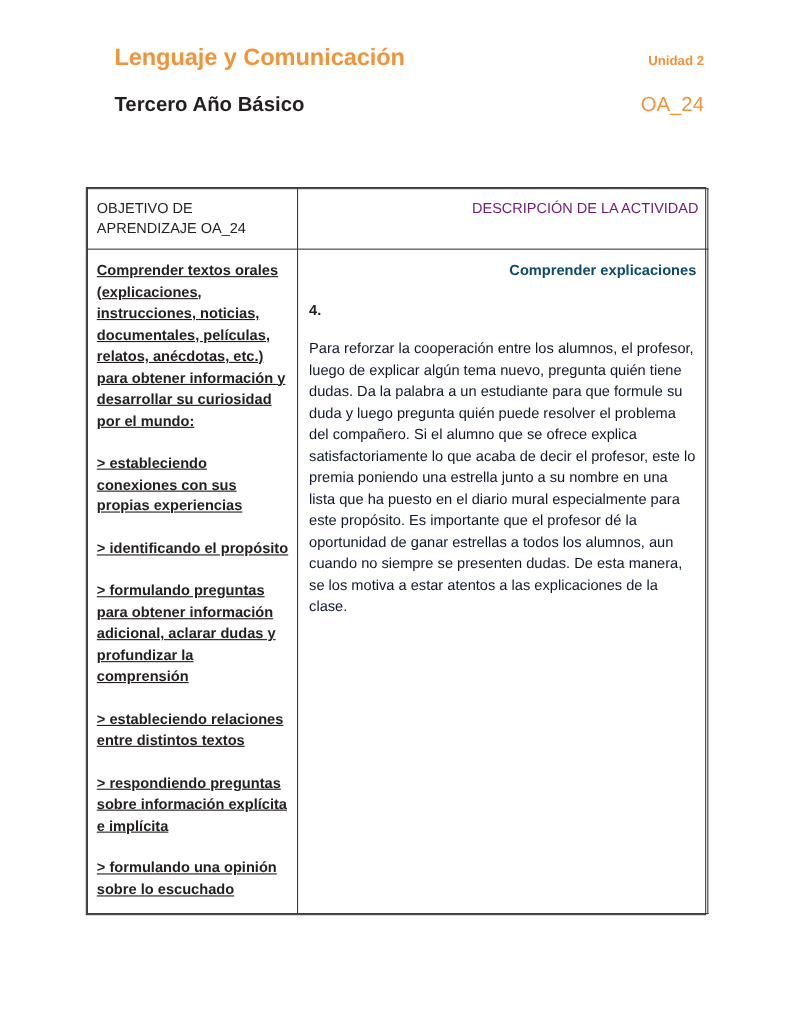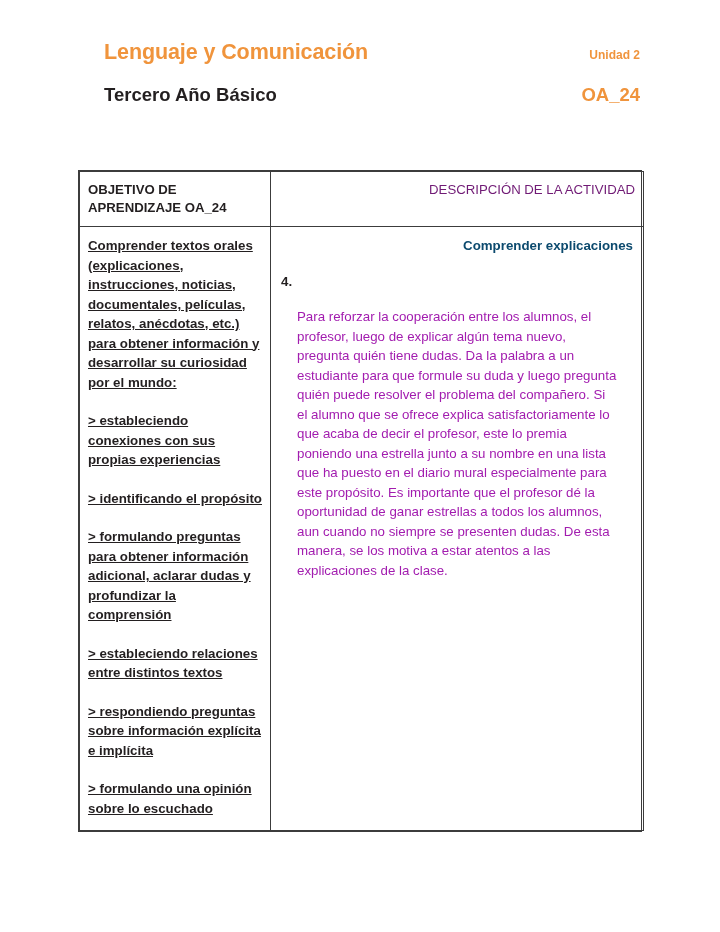--- a/index.html
+++ b/index.html
@@ -59,21 +59,21 @@
   }
   .unit-label {
     font-size: 12px;
     font-weight: bold;
     color: #f0943c;
     line-height: 23px;
     white-space: nowrap;
   }
   .oa-label {
     font-size: 18.5px;
-    font-weight: bold;
+    font-weight: normal;
     color: #f0943c;
     line-height: 23px;
     margin-top: 16px;
     white-space: nowrap;
   }
 
   
   .section-title {
     position: absolute;
     left: 0;
@@ -106,21 +106,20 @@
     box-sizing: border-box;
   }
   .col-left { width: 191px; }
   .col-right { width: 373px; }
 
   .th-left {
     padding: 9px 8px 10px 8px;
     font-size: 13.2px;
     line-height: 17.5px;
     color: #231f20;
-    font-weight: bold;
   }
   .th-right {
     padding: 9px 8px 10px 8px;
     font-size: 13.2px;
     line-height: 17.5px;
     color: #701a75;
     text-align: right;
   }
 
   .td-left {
@@ -152,22 +151,22 @@
     font-weight: bold;
     color: #0c4a6e;
     text-align: right;
   }
   .act-number {
     margin: 0 0 16px 0;
     font-weight: bold;
     color: #231f20;
   }
   .act-body {
-    margin: 16px;
-    color: #a21caf;
+    margin: 0;
+    color: #0f172a;
   }
 
   .row-body-left { height: 600px; text-decoration: underline; }
 </style>
 </head>
 <body>
 
 <div class="page">
 
   <div class="header">

